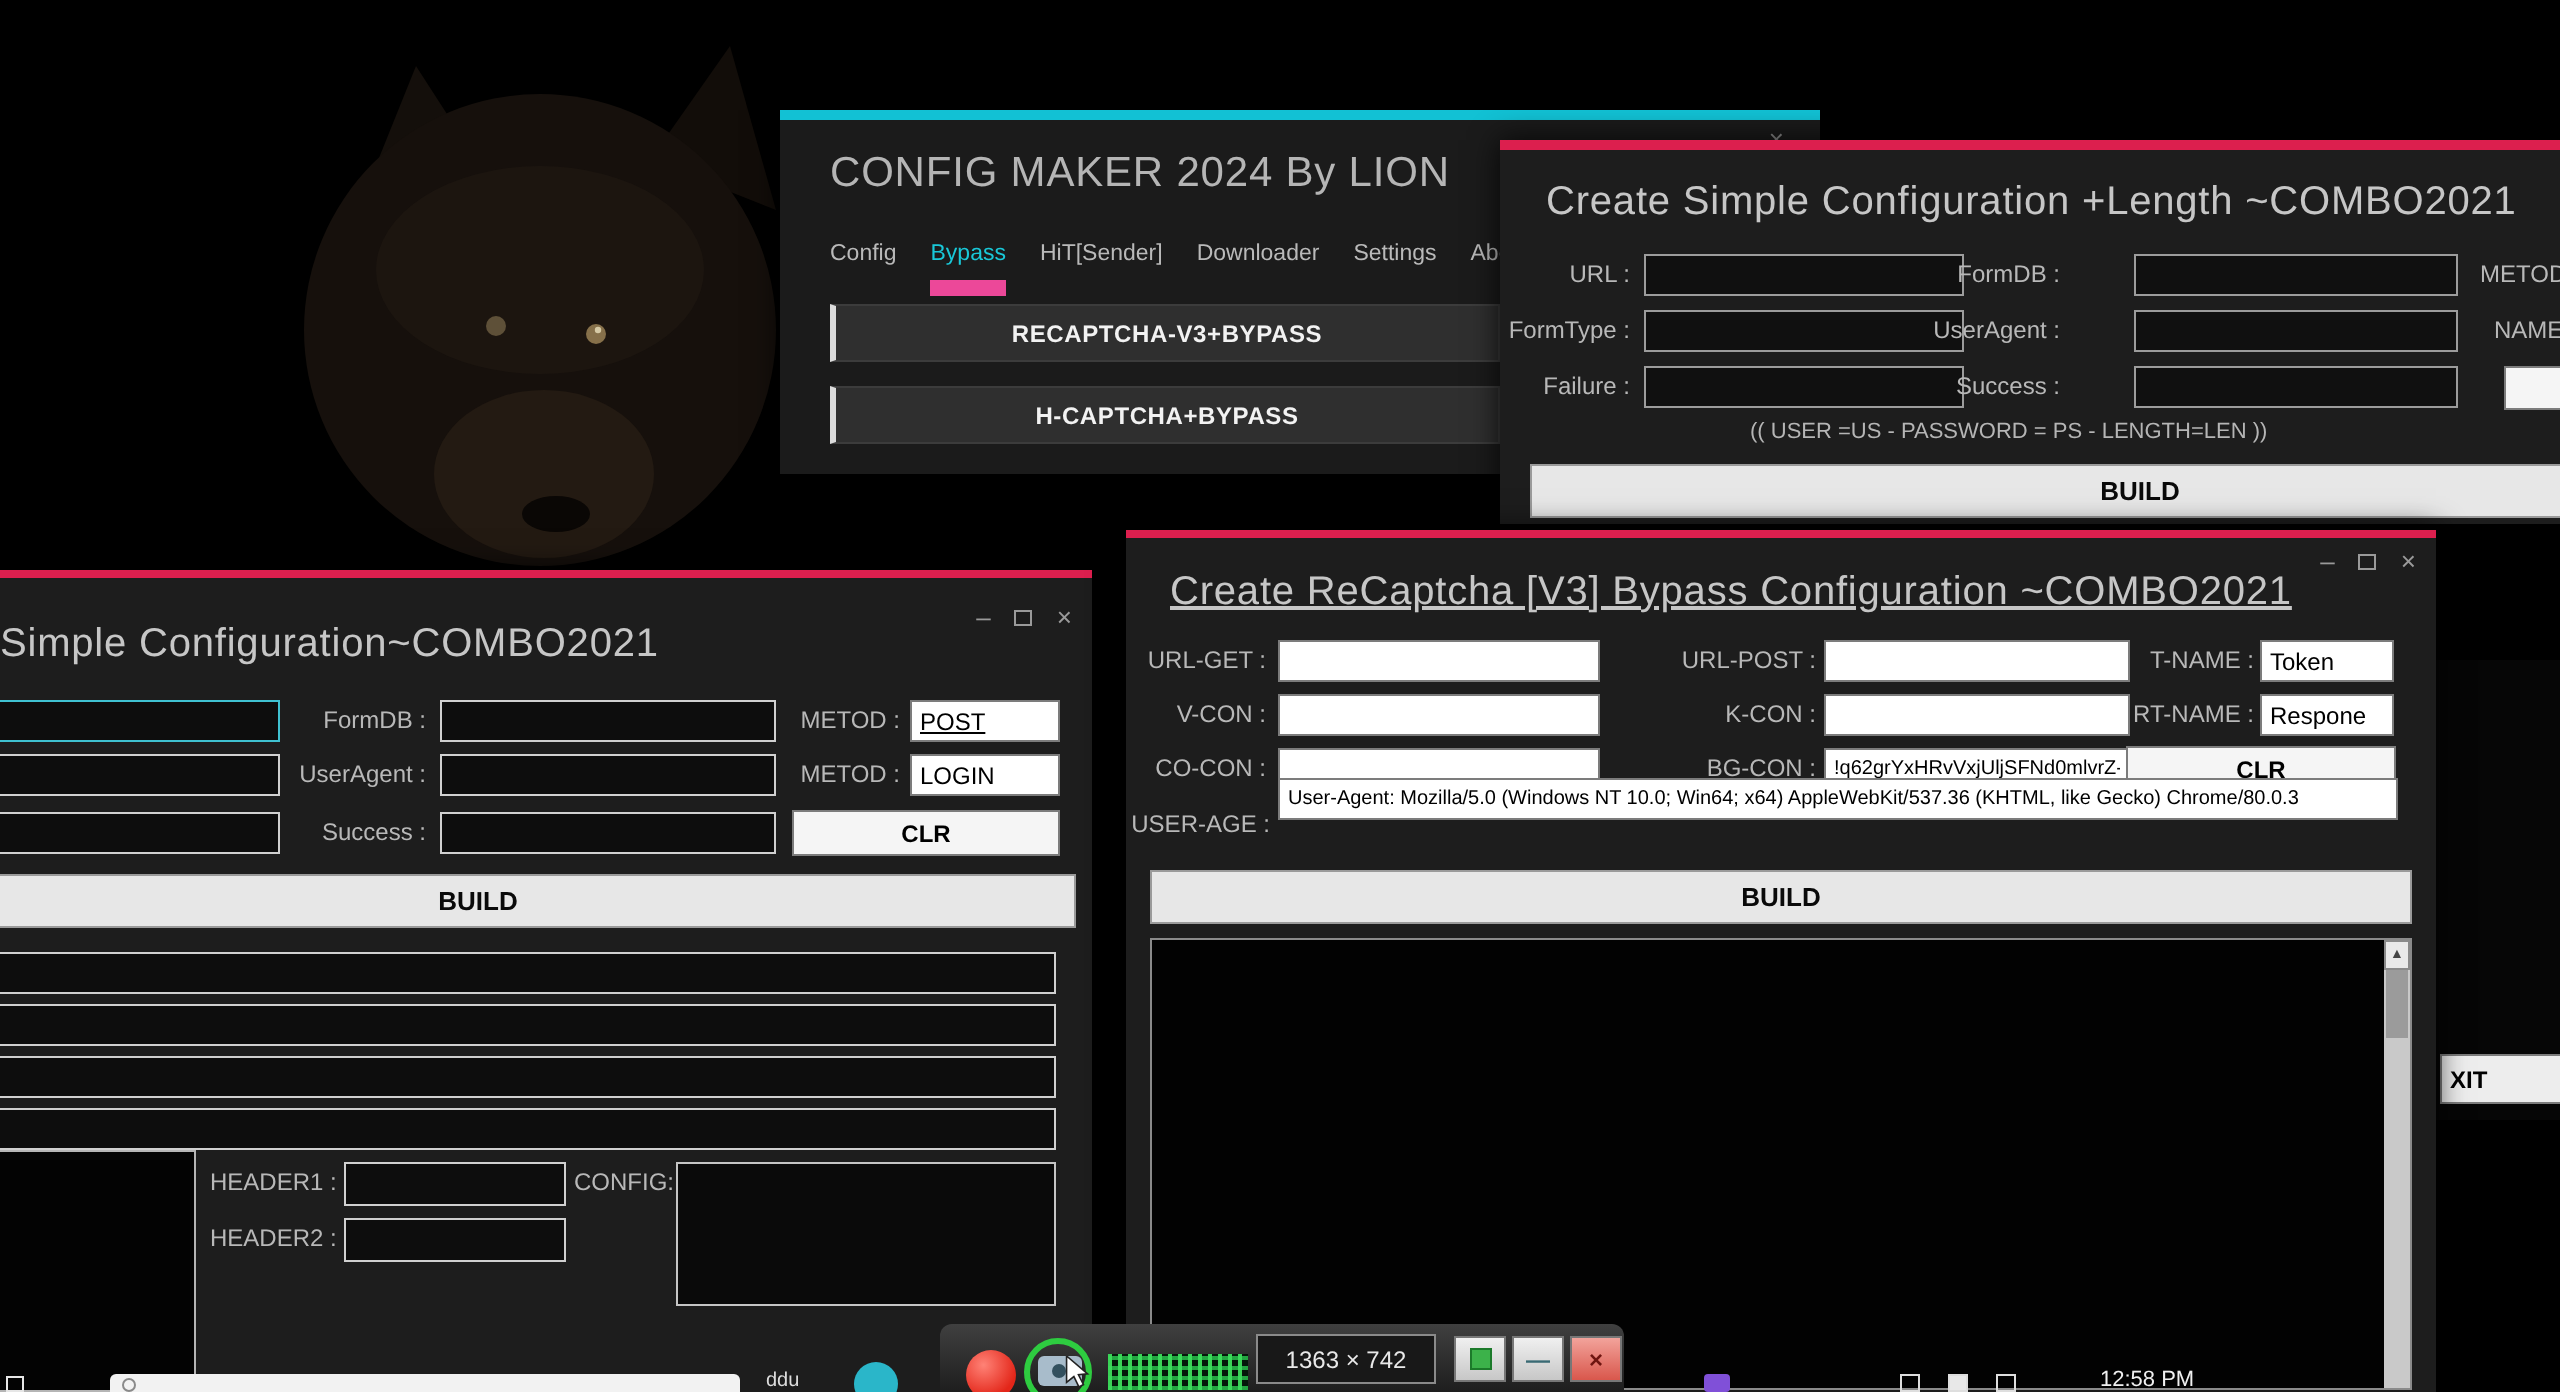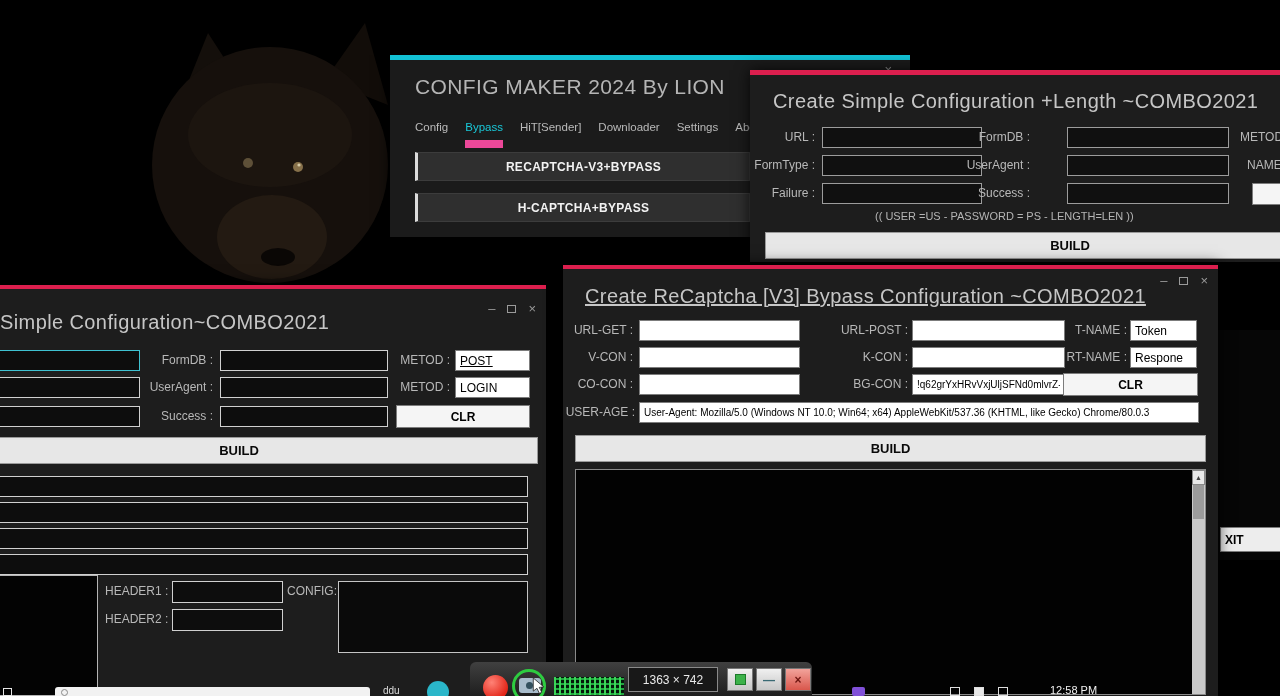--- a/index.html
+++ b/index.html
@@ -175,21 +175,21 @@
     <span class="lbl" style="left:498px; top:82px; width:66px;">RT-NAME :</span>
     <input class="inp inp-white" style="left: 567px; top: 82px; width: 67px;" value="Respone">
 
     <span class="lbl" style="left:0; top:109px; width:70px;">CO-CON :</span>
     <input class="inp inp-white" style="left: 76px; top: 109px; width: 161px;">
     <span class="lbl" style="left:262px; top:109px; width:83px;">BG-CON :</span>
     <input class="inp inp-white inp-small" style="left: 349px; top: 109px; width: 153px;" value="!q62grYxHRvVxjUljSFNd0mlvrZ-i">
     <button class="clr-btn" style="left:500px; top:108px; width:135px; height:23px;">CLR</button>
 
     <span class="lbl" style="left:0; top:137px; width:72px;">USER-AGE :</span>
-    <input class="inp inp-white inp-small" style="left: 76px; top: 137px; width: 560px;" value="User-Agent: Mozilla/5.0 (Windows NT 10.0; Win64; x64) AppleWebKit/537.36 (KHTML, like Gecko) Chrome/80.0.3">
+    <input class="inp inp-white inp-small" style="left: 76px; top: 124px; width: 560px;" value="User-Agent: Mozilla/5.0 (Windows NT 10.0; Win64; x64) AppleWebKit/537.36 (KHTML, like Gecko) Chrome/80.0.3">
 
     <button class="bar-btn" style="left:12px; top:170px; width:631px; height:27px;">BUILD</button>
 
     <div class="out-box" style="left:12px; top:204px; width:631px; height:226px;">
       <div class="sbar">
         <div class="sbar-up">▲</div>
         <div class="sbar-thumb"></div>
       </div>
     </div>
   </section>

